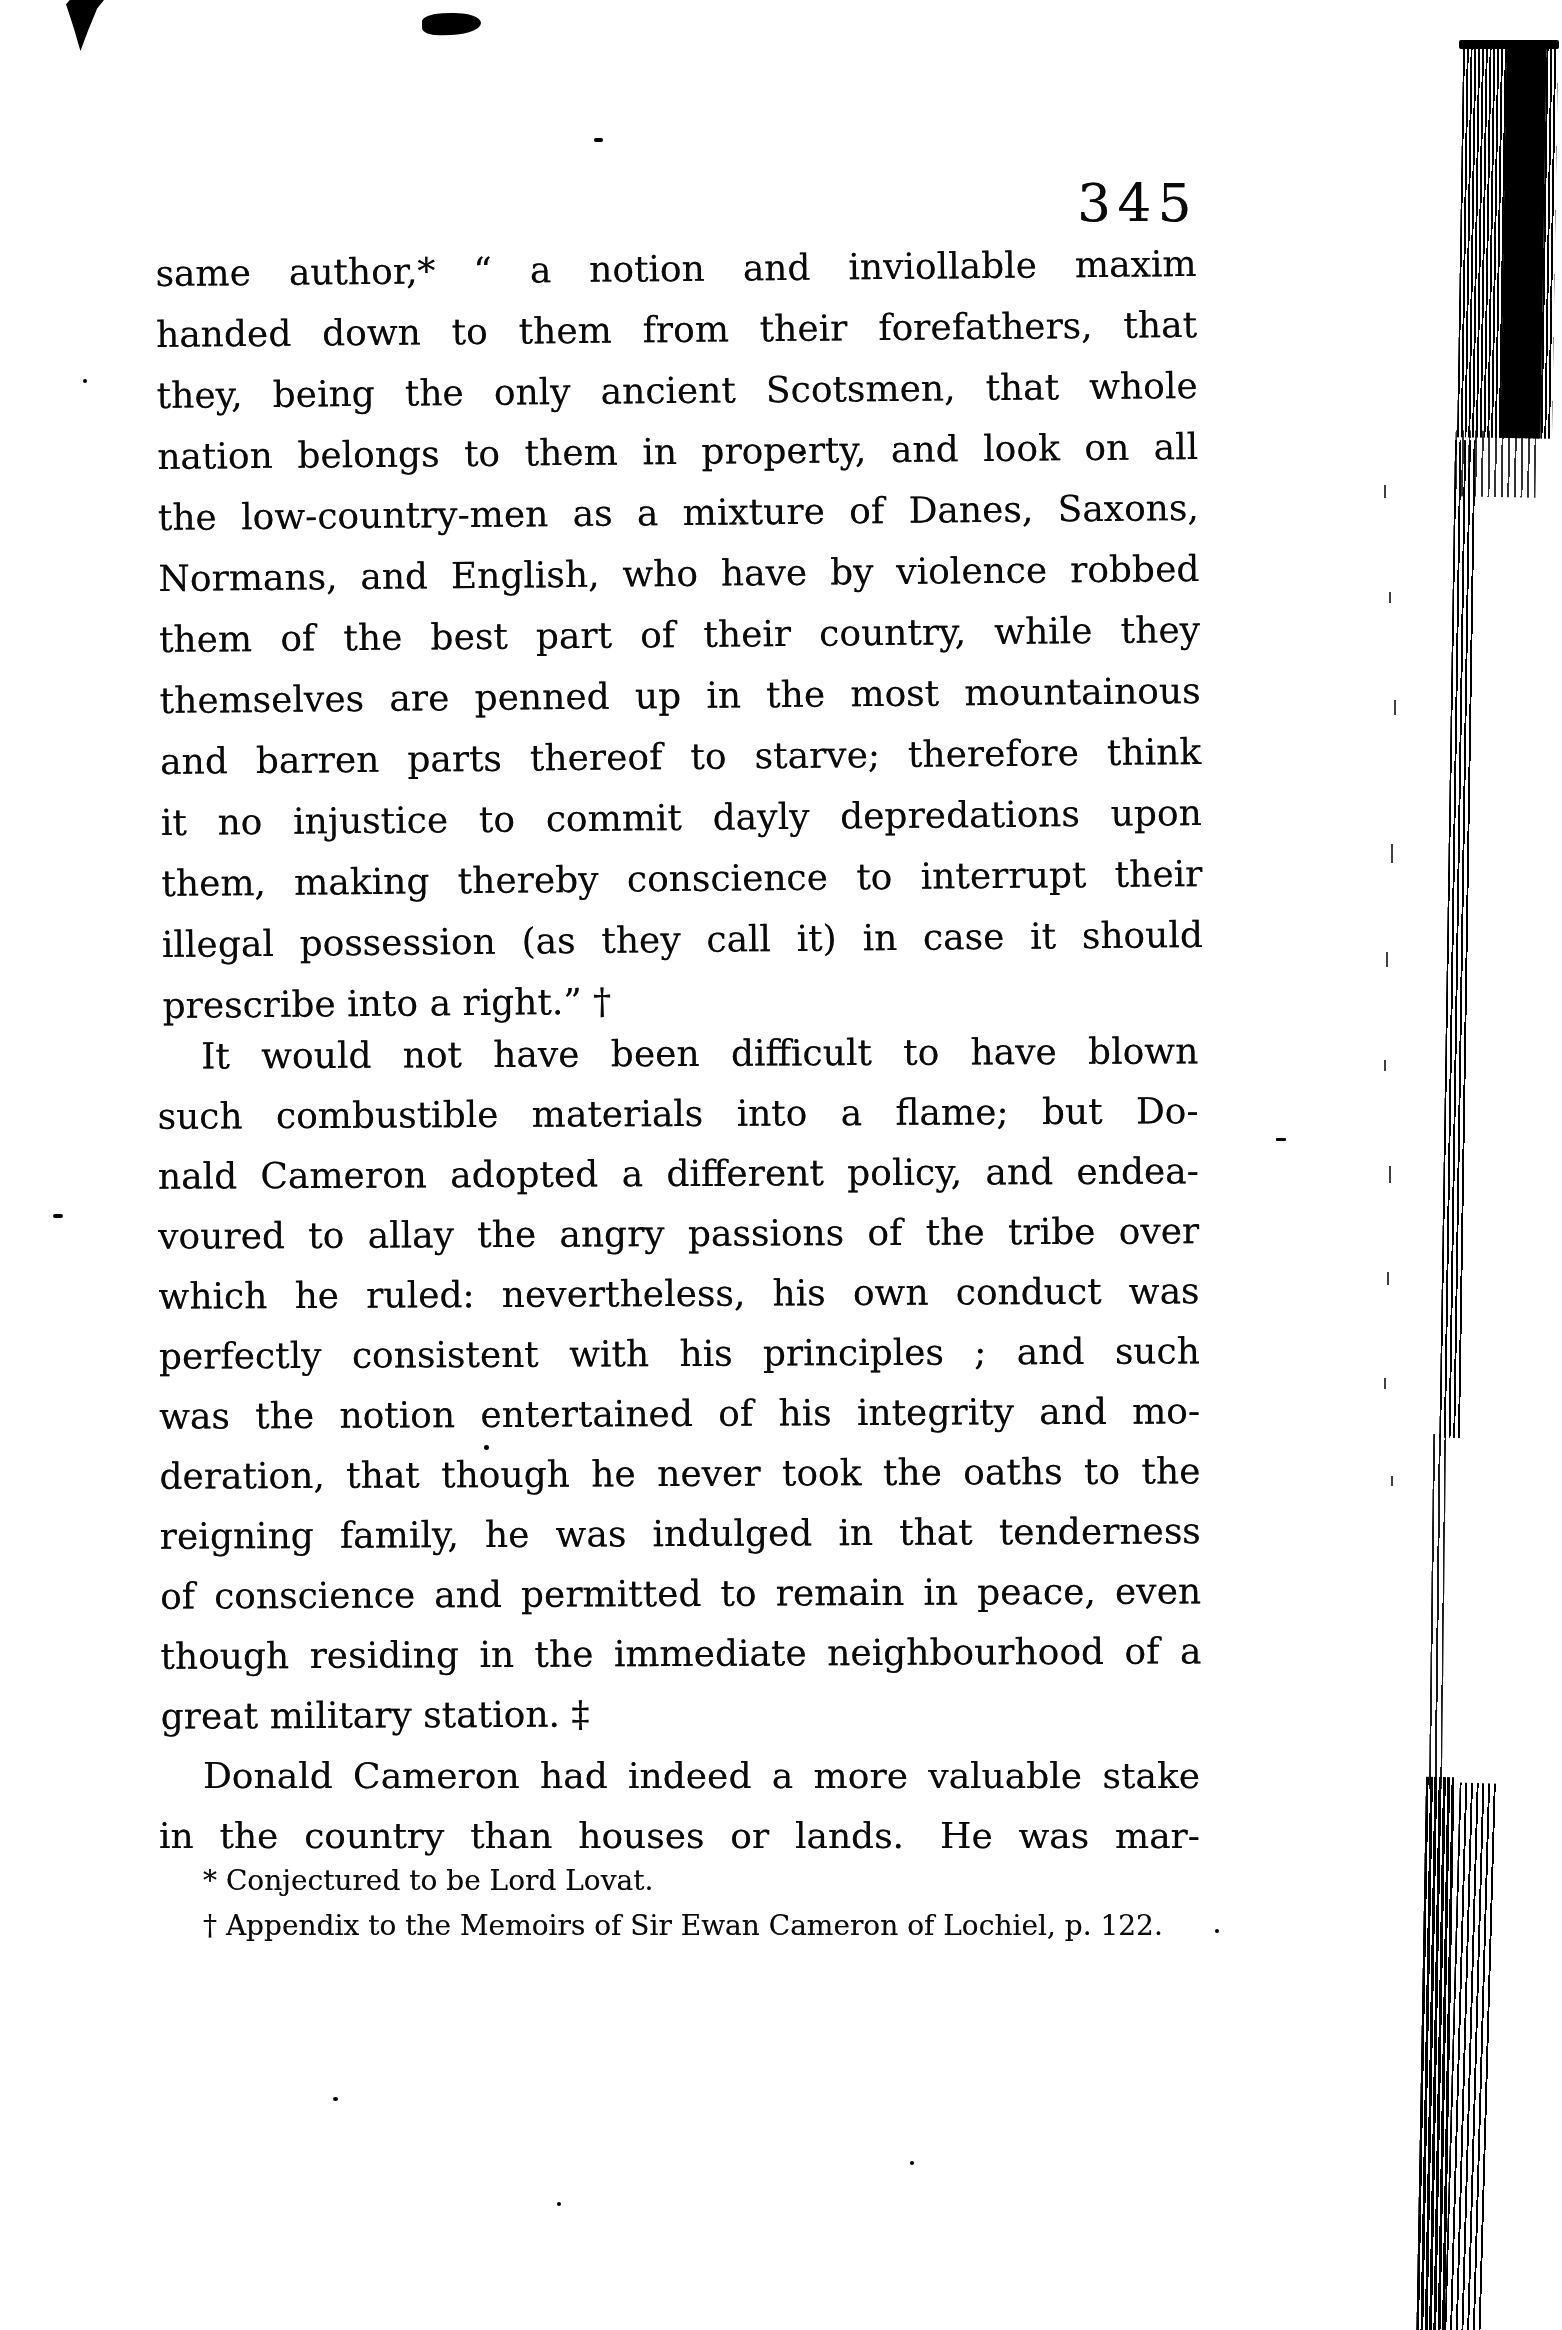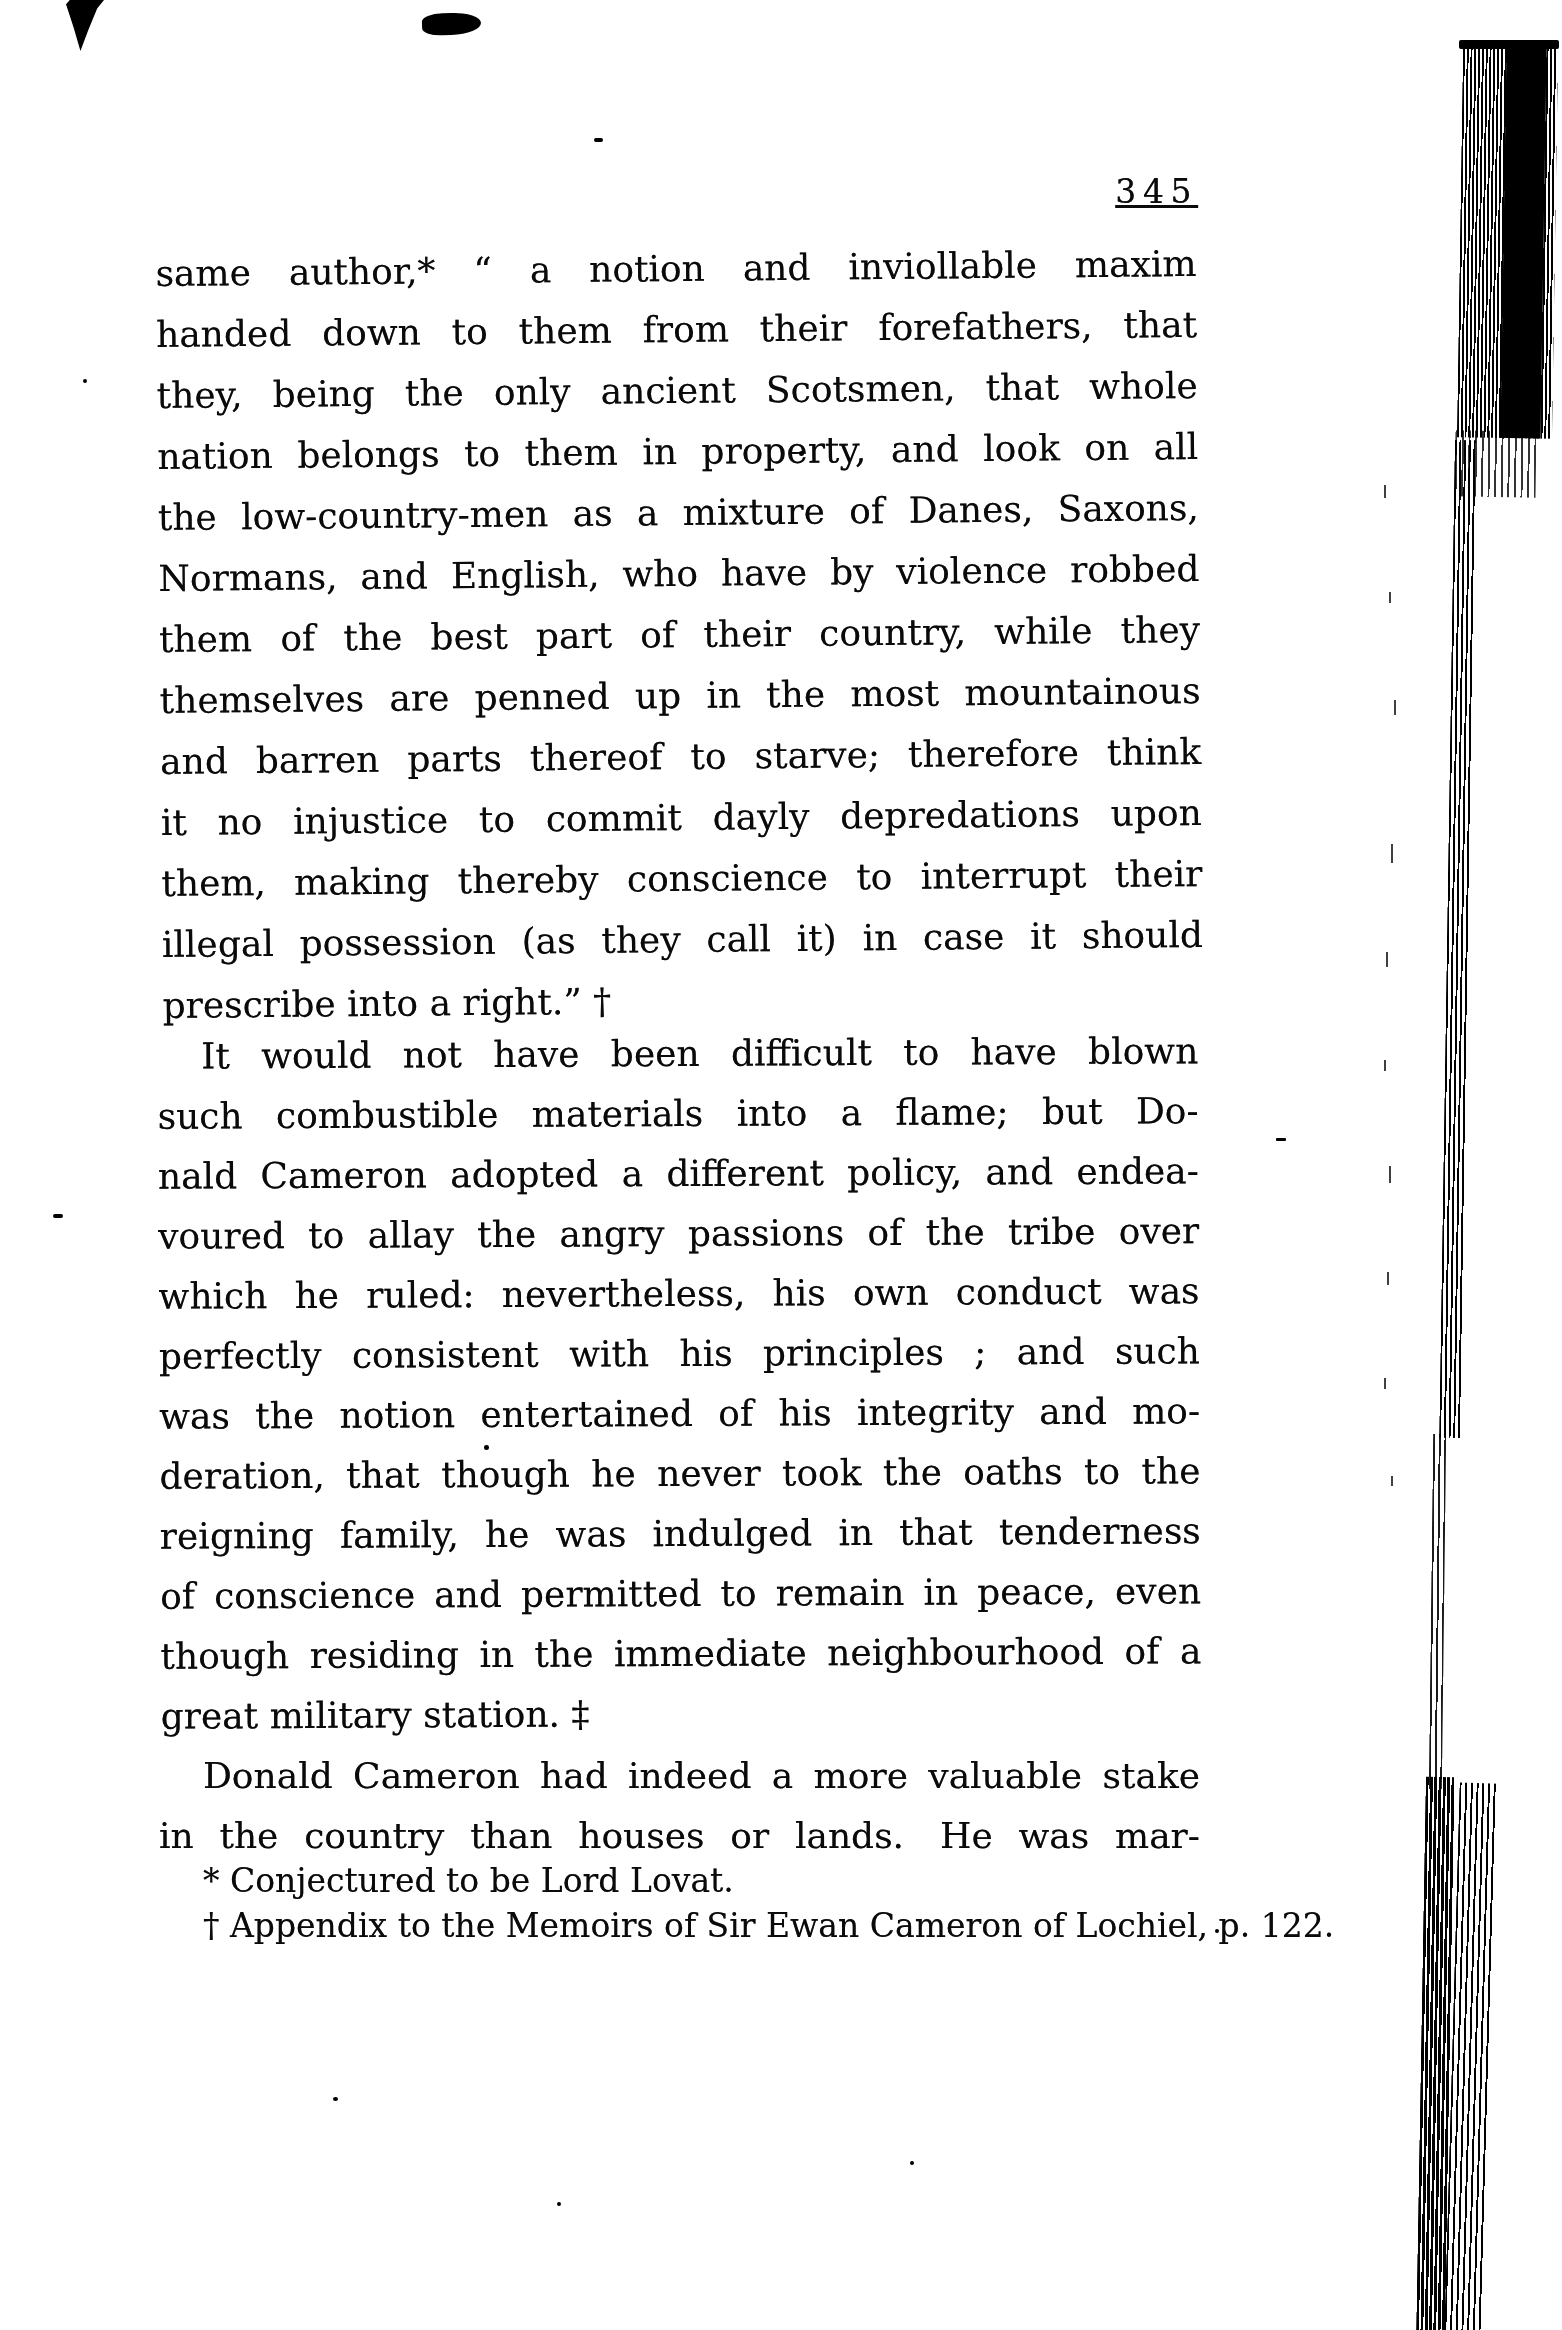--- a/index.html
+++ b/index.html
@@ -11,42 +11,41 @@
   .page { position:absolute; inset:0; background:#ffffff; }
 
   
   .running-header { position:absolute; left:159px; top:178px; width:1041px; height:45px; }
   .header-title {
     position:absolute; left:50%; transform:translateX(-50%) translateX(11.4px);
     font-size:31px; letter-spacing:4.7px; word-spacing:17px; white-space:nowrap;
     text-shadow:0 0 0.5px rgba(0,0,0,.6);
   }
   .page-number {
-    position:absolute; right:1.9px; top:-5.7px; font-size:33px; letter-spacing:6.6px;
+    position:absolute; right:1.9px; top:-5.7px; font-size:53px; letter-spacing:6.6px;
     text-shadow:0 0 0.5px rgba(0,0,0,.6);
-    text-decoration:underline;
   }
 
   
   .para {
     position:absolute; left:159px; width:1041px;
     font-size:36px; line-height:61px;
     text-shadow:0 0 0.5px rgba(0,0,0,.55);
   }
   .para .line { text-align:justify; text-align-last:justify; }
   .para .line.flush { text-align-last:left; }
   .p1 { top:238px; transform:rotate(-0.55deg); }
   .p2 { top:1024px; line-height:60px; transform:rotate(-0.3deg); }
   .p3 { top:1746px; line-height:60px; }
   .indent .line:first-child { text-indent:44px; }
 
   
   .footnotes {
     position:absolute; left:159px; top:1858px; width:1098px;
-    font-size:33px; line-height:45px;
+    font-size:28px; line-height:45px;
     text-shadow:0 0 0.4px rgba(0,0,0,.5);
   }
   .footnotes .fn { padding-left:44px; white-space:nowrap; }
 
   
   .artifact { position:absolute; }
   .blob-topleft {
     left:66px; top:0; width:38px; height:53px; background:#000;
     clip-path:polygon(10% 0, 100% 0, 82% 16%, 58% 58%, 38% 96%, 20% 52%, 0 8%);
   }

